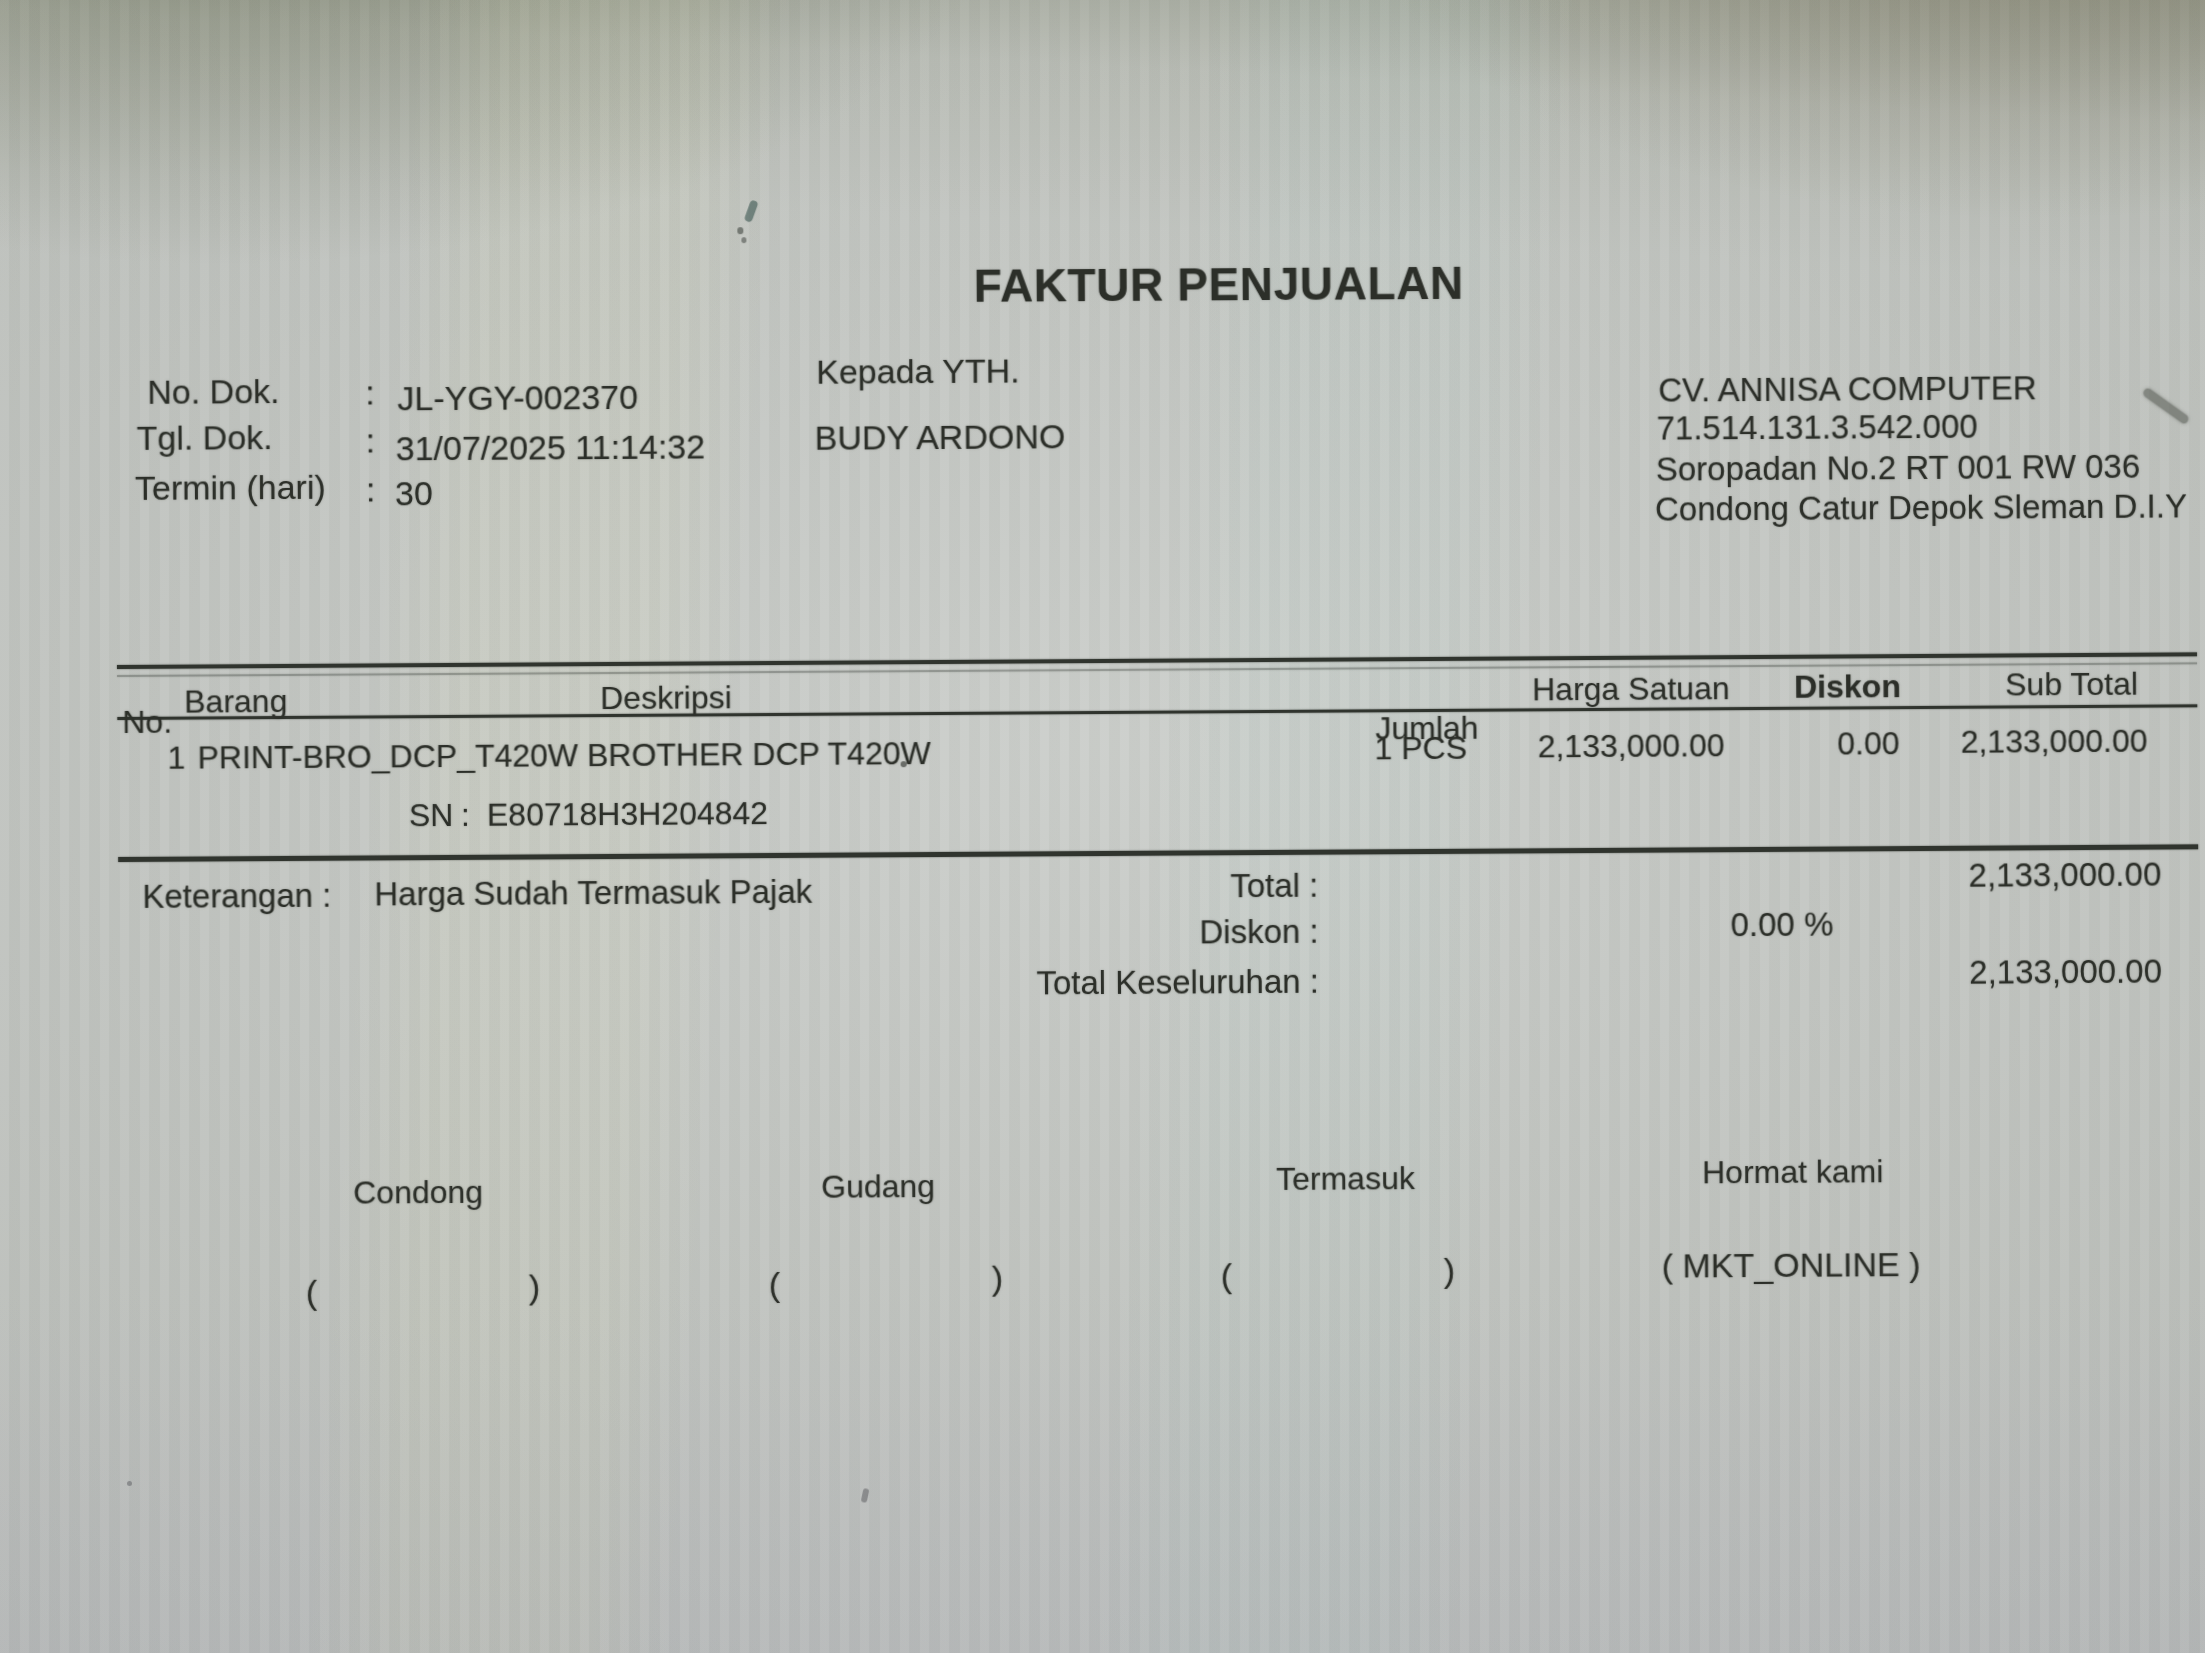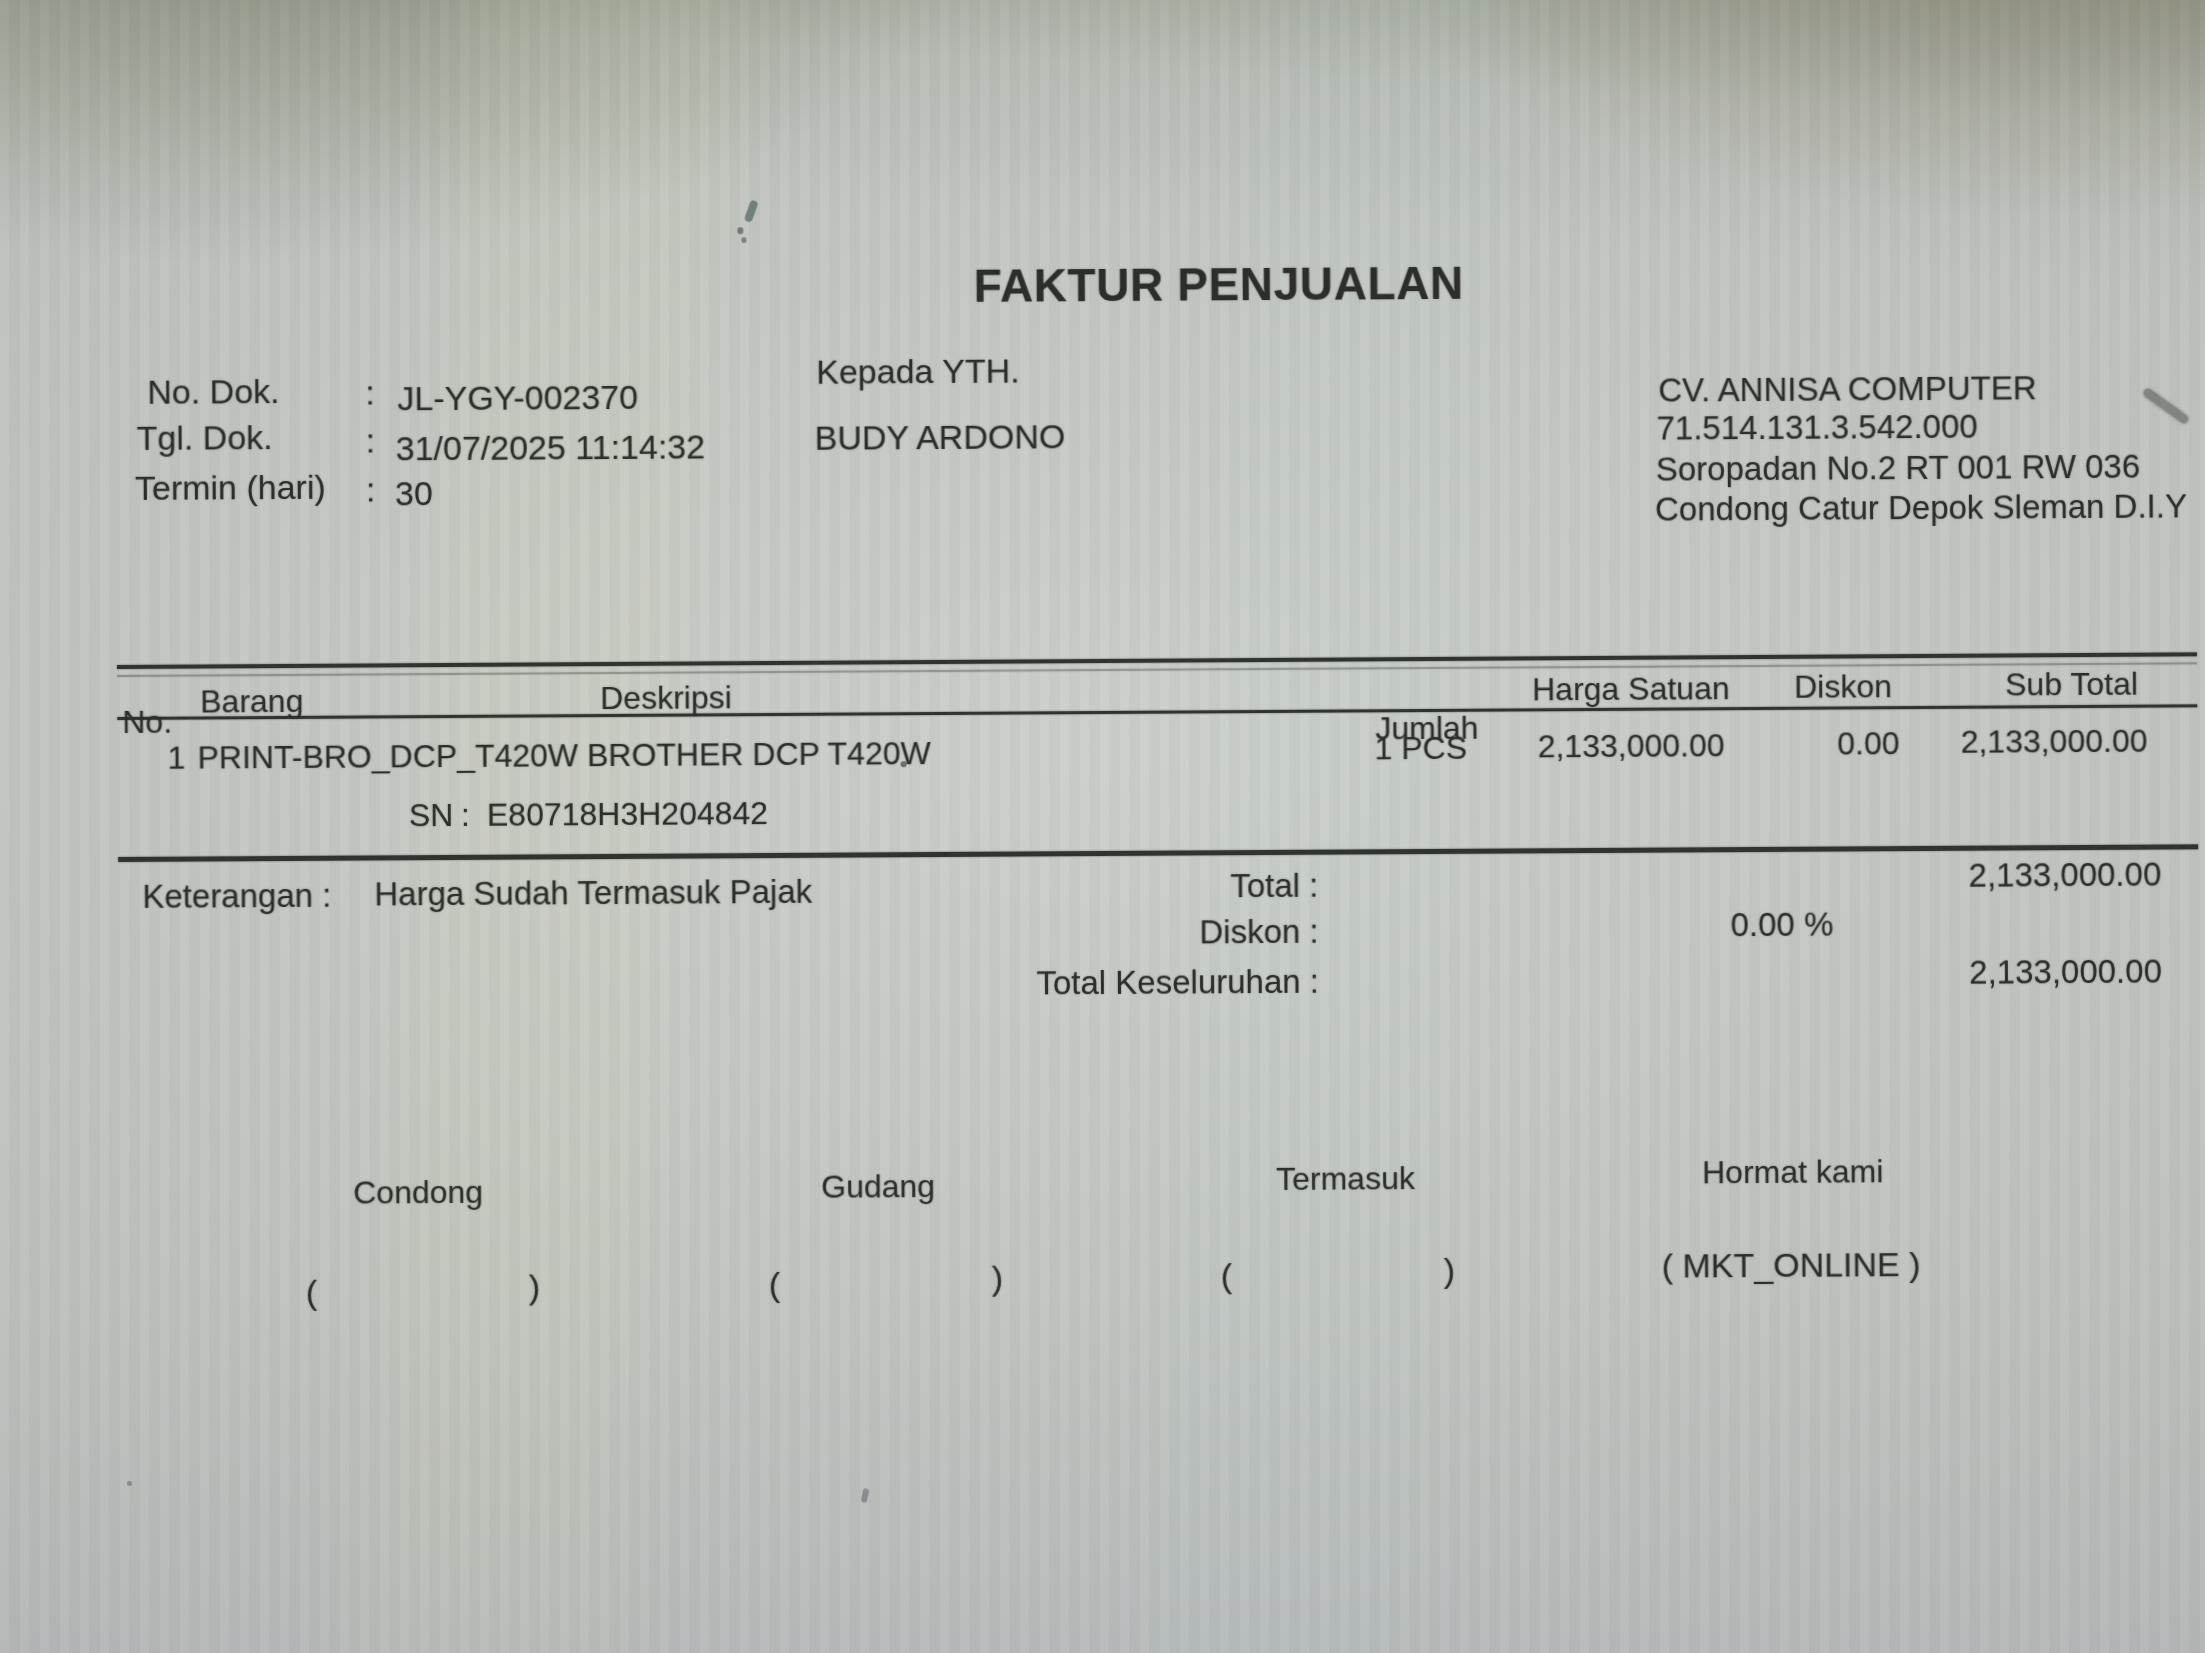--- a/index.html
+++ b/index.html
@@ -70,25 +70,25 @@
   <div class="t" style="left:1659px;top:413px;">71.514.131.3.542.000</div>
   <div class="t" style="left:1658px;top:454px;">Soropadan No.2 RT 001 RW 036</div>
   <div class="t" style="left:1657px;top:494px;">Condong Catur Depok Sleman D.I.Y</div>
 
   <div class="rule" style="left:118px;top:659px;width:2080px;height:3.9px;"></div>
   <div class="rule" style="left:118px;top:669px;width:2080px;height:1.7px;opacity:.35;"></div>
   <div class="rule" style="left:118px;top:711px;width:2080px;height:3.3px;"></div>
   <div class="rule" style="left:118px;top:851px;width:2080px;height:5px;"></div>
 
   <div class="t fs58" style="left:123px;top:698px;">No.</div>
-  <div class="t fs58" style="left:185px;top:678px;margin-left:16px;">Barang</div>
+  <div class="t fs58" style="left:185px;top:678px;">Barang</div>
   <div class="t fs58" style="left:601px;top:677px;">Deskripsi</div>
   <div class="t fs58" style="left:1376px;top:712px;">Jumlah</div>
   <div class="t fs58" style="left:1533px;top:674px;">Harga Satuan</div>
-  <div class="t fs58" style="left:1795px;top:673px;">Diskon</div>
+  <div class="t fs58" style="left:1795px;top:673px;font-weight:bold;">Diskon</div>
   <div class="t fs58" style="left:2006px;top:672px;">Sub Total</div>
 
   <div>
     <div class="t fs58" style="left:168px;top:734px;">1</div>
     <div class="t fs58" style="left:198px;top:734px;">PRINT-BRO_DCP_T420W BROTHER DCP T420W</div>
     <div class="t fs58" style="left:1375px;top:732px;">1 PCS</div>
     <div class="t fs58 rt" style="left:1522px;top:731px;width:203px;">2,133,000.00</div>
     <div class="t fs58 rt" style="left:1781px;top:730px;width:119px;">0.00</div>
     <div class="t fs58 rt" style="left:1952px;top:729px;width:196px;">2,133,000.00</div>
     <div class="t fs58" style="left:409px;top:793px;">SN</div>

